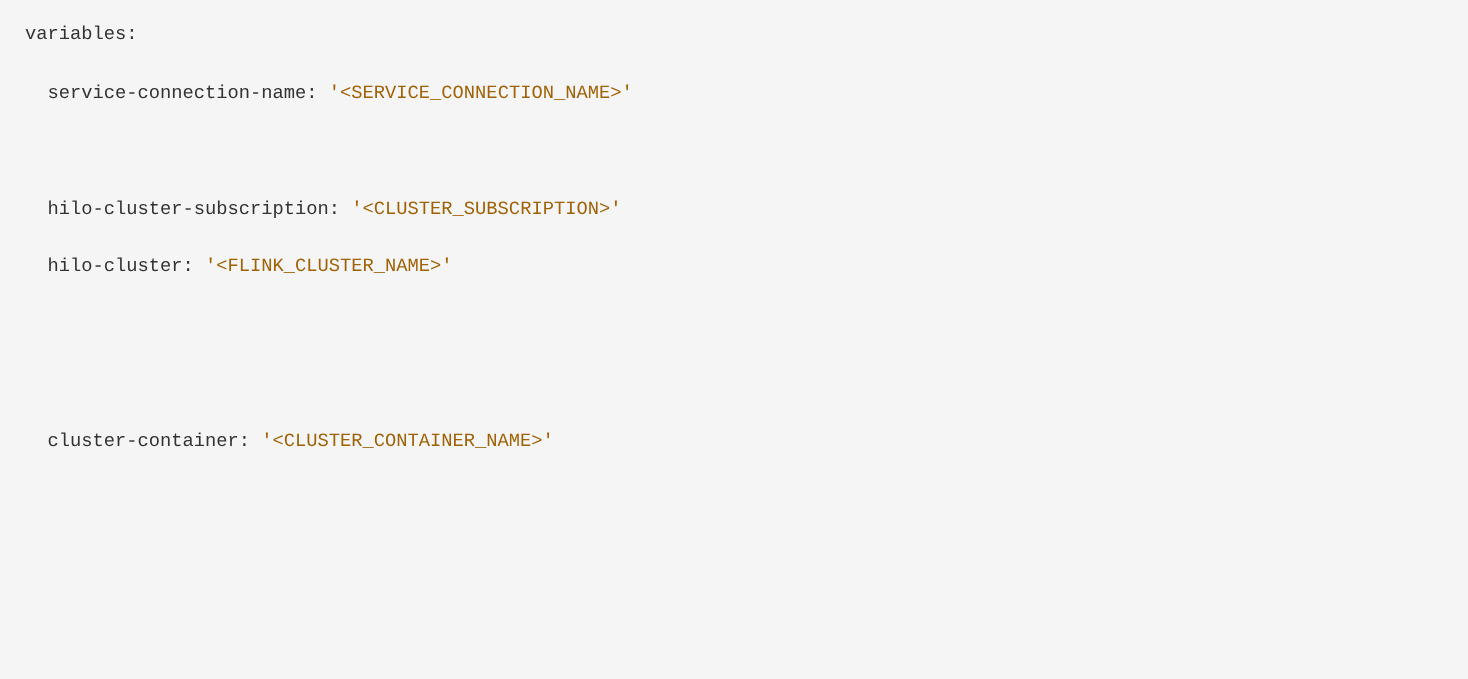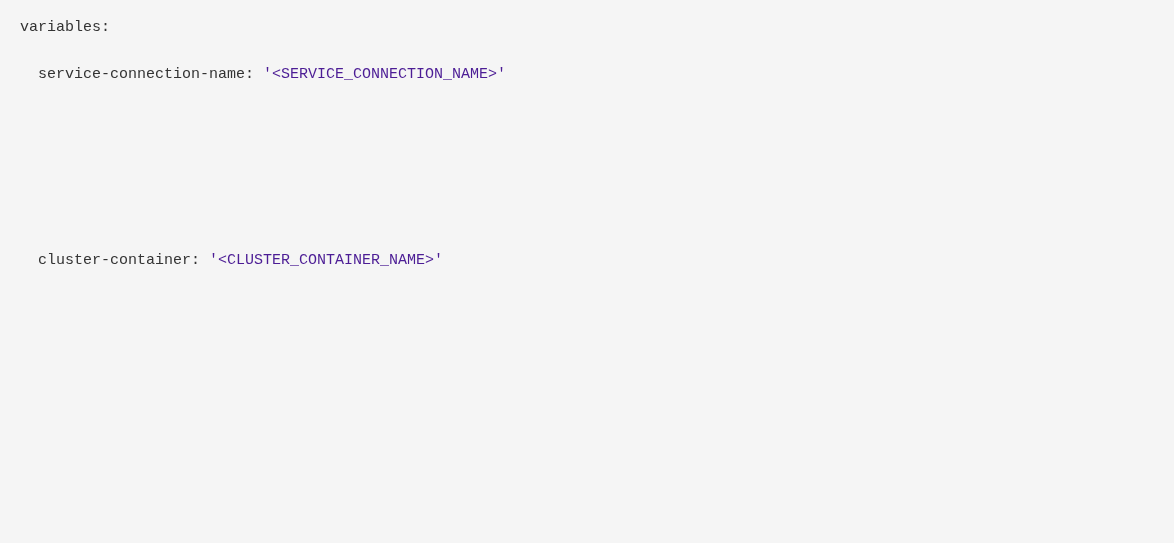--- a/index.html
+++ b/index.html
@@ -21,29 +21,31 @@
       font-family: inherit;
       white-space: pre;
     }
     .line {
       display: block;
     }
     .key {
       color: #333;
     }
     .value {
-      color: #4c1d95;
+      color: #a16207;
     }
   </style>
 </head>
 <body>
 
 <pre><span class="line"><span class="key">variables:</span></span><span id="code-lines">
 <span class="line">  <span class="key">service-connection-name</span>: <span class="value">'&lt;SERVICE_CONNECTION_NAME&gt;'</span></span>
 <span class="line"> </span>
+<span class="line">  <span class="key">hilo-cluster-subscription</span>: <span class="value">'&lt;CLUSTER_SUBSCRIPTION&gt;'</span></span>
+<span class="line">  <span class="key">hilo-cluster</span>: <span class="value">'&lt;FLINK_CLUSTER_NAME&gt;'</span></span>
 <span class="line"> </span>
 <span class="line"> </span>
 <span class="line">  <span class="key">cluster-container</span>: <span class="value">'&lt;CLUSTER_CONTAINER_NAME&gt;'</span></span>
 
 
 
 
 
 
 

